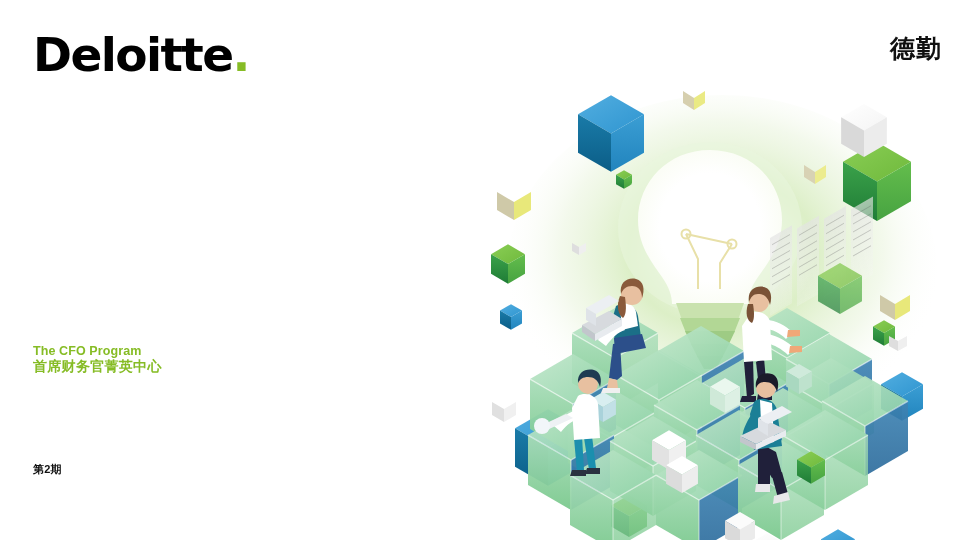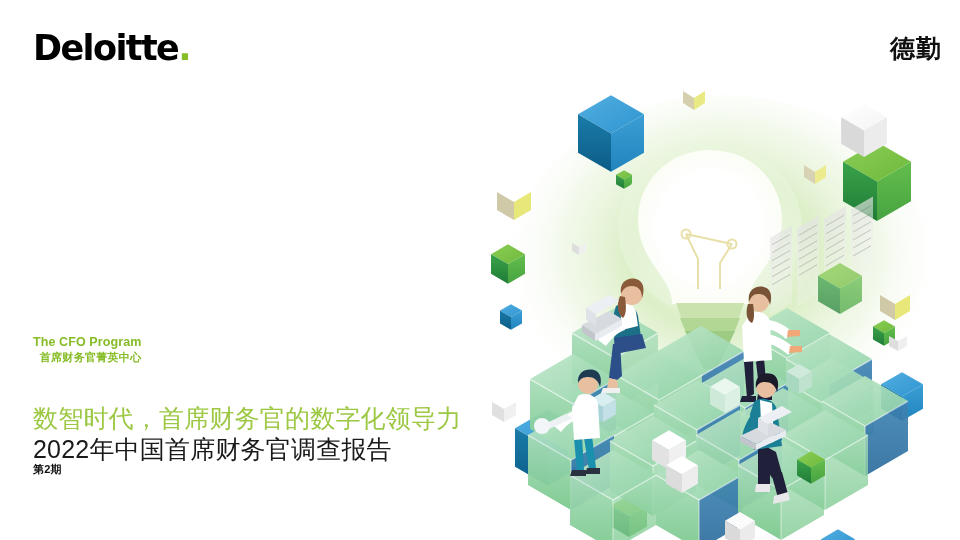--- a/index.html
+++ b/index.html
@@ -7,39 +7,39 @@
     width:960px;height:540px;overflow:hidden;background:#ffffff;
     font-family:"Liberation Sans","DejaVu Sans",sans-serif;
     -webkit-font-smoothing:antialiased;
   }
   .slide{position:relative;width:960px;height:540px;background:#ffffff;overflow:hidden;}
 
   
   .brand-logo{
     position:absolute;left:33px;top:31px;
     font-family:"DejaVu Sans","Liberation Sans",sans-serif;
-    font-weight:bold;font-size:35px;letter-spacing:-1.6px;
+    font-weight:bold;font-size:47px;letter-spacing:-1.6px;
     color:#000000;line-height:1;white-space:nowrap;
   }
   .brand-logo .dot{color:#86BC25;}
   .brand-cn{
     position:absolute;right:18px;top:36px;
     font-family:"DejaVu Sans","Liberation Sans",sans-serif;
     font-weight:bold;font-size:25px;letter-spacing:1px;color:#101010;
     line-height:1;white-space:nowrap;
   }
 
   
-  .program{position:absolute;left:33px;top:335px;text-align:right;}
+  .program{position:absolute;left:33px;top:344px;}
   .program .en{
     color:#86BC25;font-weight:bold;font-size:12.5px;line-height:15px;
     letter-spacing:.1px;white-space:nowrap;
   }
   .program .cn{
-    color:#86BC25;font-weight:bold;font-size:11px;line-height:15px;
+    color:#86BC25;font-weight:bold;font-size:14px;line-height:15px;
     letter-spacing:.3px;white-space:nowrap;
   }
   .title-block{position:absolute;left:33px;top:403px;}
   .title-main{
     color:#9CC844;font-size:25px;line-height:30px;font-weight:400;
     letter-spacing:.2px;white-space:nowrap;
   }
   .title-sub{
     color:#1a1a1a;font-size:25px;line-height:31px;font-weight:400;
     letter-spacing:.2px;white-space:nowrap;margin-top:1px;
@@ -62,24 +62,20 @@
   <div class="brand-logo">
     <span>Deloitte</span><span class="dot">.</span>
   </div>
   <div class="brand-cn">德勤</div>
 
   <div class="program">
     <div class="en">The CFO Program</div>
     <div class="cn">首席财务官菁英中心</div>
   </div>
 
-  <div class="title-block">
-    <div class="title-main">数智时代，首席财务官的数字化领导力</div>
-    <div class="title-sub">2022年中国首席财务官调查报告</div>
-  </div>
 
   <div class="issue">第2期</div>
 
   <div class="art">
     <svg viewBox="0 0 490 482" xmlns="http://www.w3.org/2000/svg">
       <defs>
         <radialGradient id="glow" cx="50%" cy="45%" r="52%">
           <stop offset="0%" stop-color="#ffffff" stop-opacity="1"></stop>
           <stop offset="42%" stop-color="#d6ecbd" stop-opacity=".85"></stop>
           <stop offset="72%" stop-color="#e9f4dc" stop-opacity=".55"></stop>

